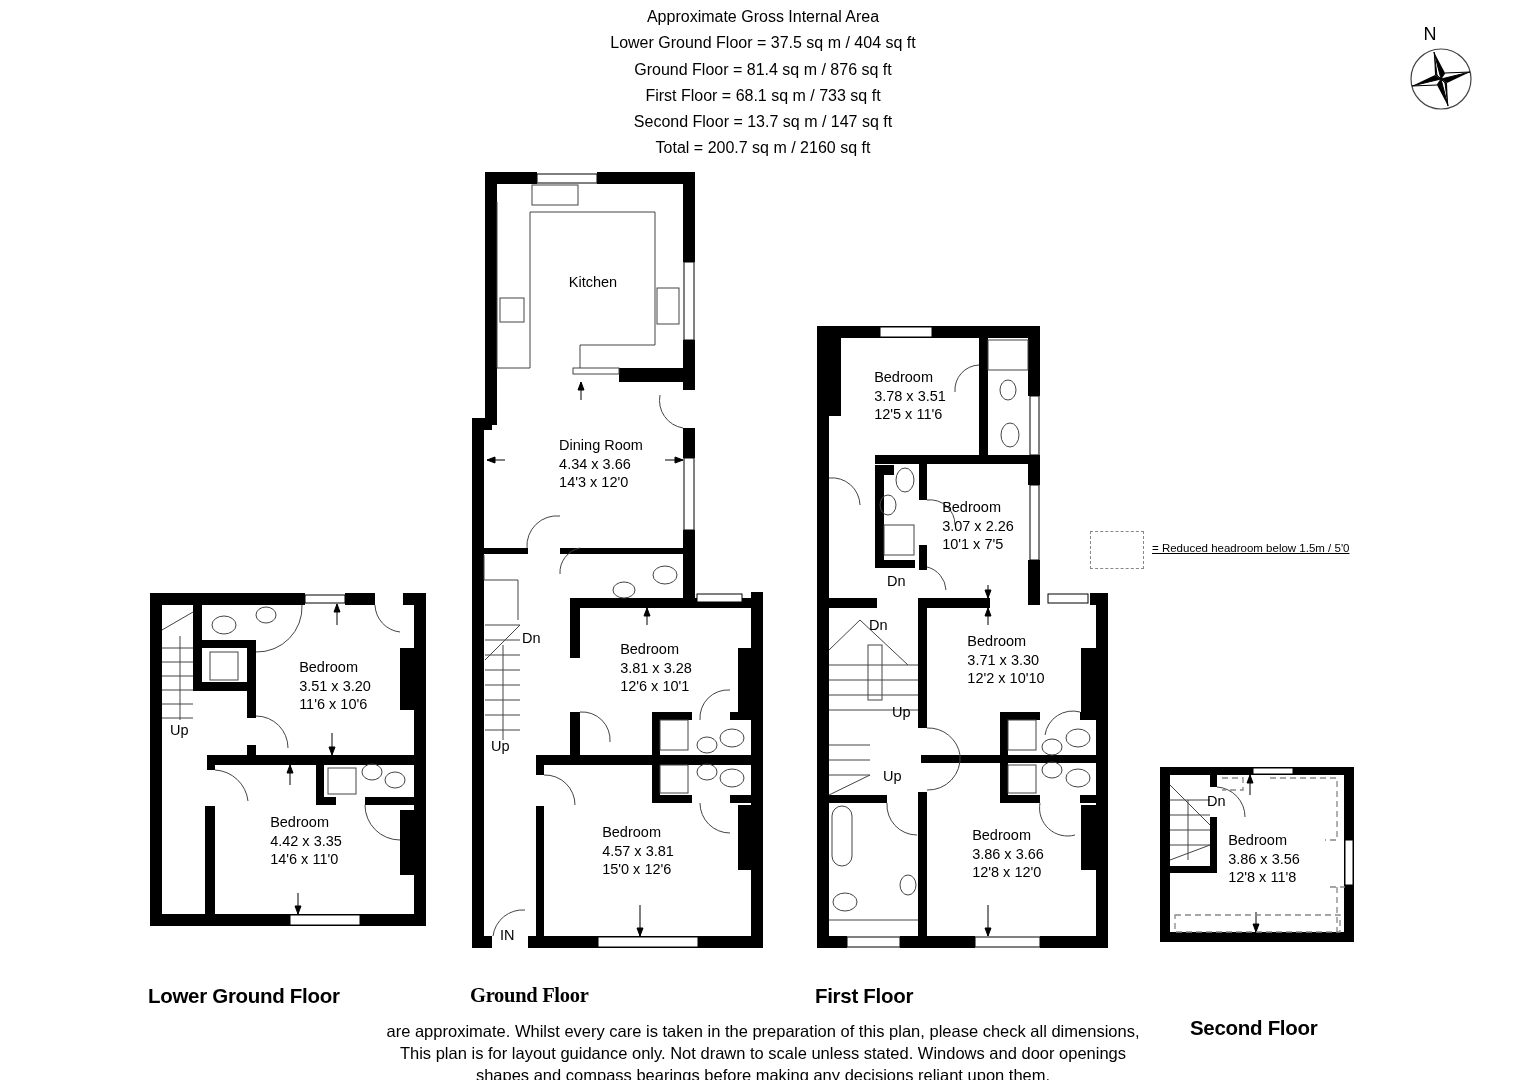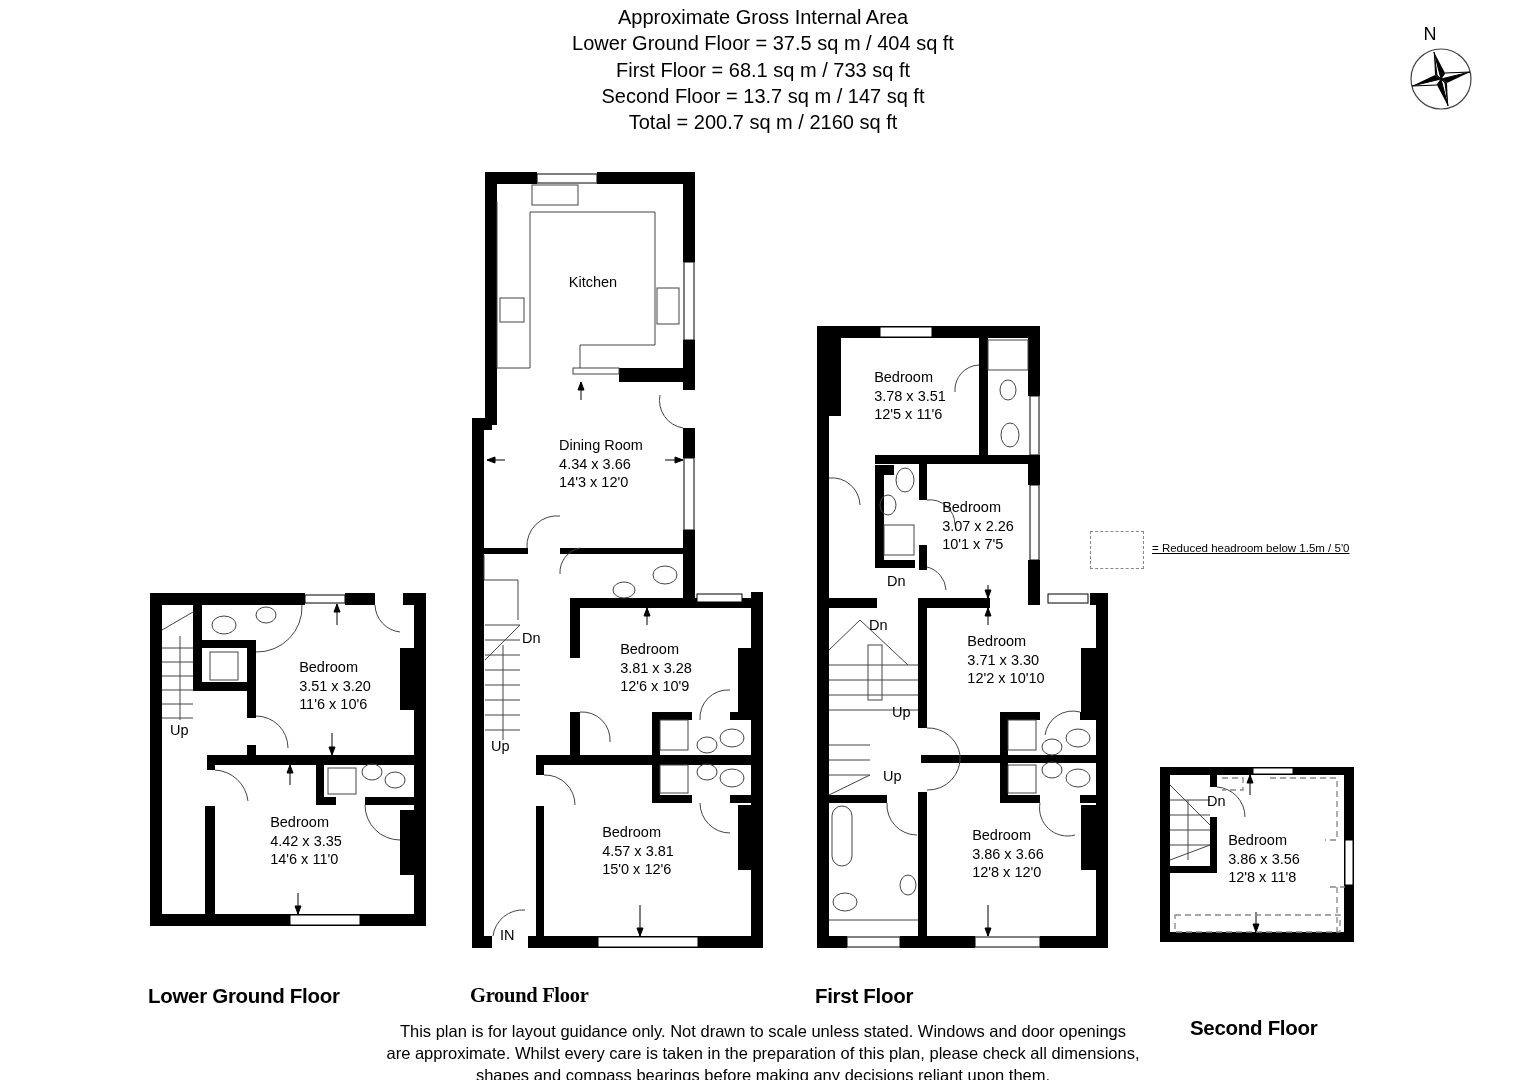--- a/index.html
+++ b/index.html
@@ -1,19 +1,19 @@
 <!DOCTYPE html>
 <html><head>
 <meta charset="utf-8">
 <style>
   html, body { margin: 0; padding: 0; background: #ffffff; }
   body { width: 1526px; height: 1080px; position: relative; overflow: hidden;
          font-family: "Liberation Sans", "DejaVu Sans", sans-serif; color: #000; }
   .area-block { position: absolute; left: 0; top: 4px; width: 1526px; text-align: center;
-                font-size: 20px; line-height: 26.3px; }
+                font-size: 16px; line-height: 26.3px; }
   .area-line { display: block; }
   .compass { position: absolute; left: 1405px; top: 24px; width: 70px; height: 86px; }
   .compass-n { position: absolute; left: 0; top: 0; width: 50px; text-align: center;
                font-size: 18px; margin-left: 0; }
   .plan { position: absolute; left: 0; top: 0; width: 1526px; height: 1080px; }
   .room-text { position: absolute; text-align: left; font-size: 14.5px; line-height: 18.5px;
                transform: translateX(-50%); white-space: nowrap; }
   .room-text span { display: block; }
   .small-label { position: absolute; font-size: 14.5px; }
   .floor-label { position: absolute; top: 984px; font-size: 20.5px; font-weight: bold;
@@ -25,20 +25,21 @@
   .disclaimer { position: absolute; left: 0; top: 1020px; width: 1526px; text-align: center;
                 font-size: 16.5px; line-height: 22px; }
   .disclaimer span { display: block; }
 </style>
 </head>
 <body>
 
 <div class="area-block">
   <span class="area-line">Approximate Gross Internal Area</span>
   <span class="area-line">Lower Ground Floor = 37.5 sq m / 404 sq ft</span>
+  <span class="area-line">Ground Floor = 81.4 sq m / 876 sq ft</span>
   <span class="area-line">First Floor = 68.1 sq m / 733 sq ft</span>
   <span class="area-line">Second Floor = 13.7 sq m / 147 sq ft</span>
   <span class="area-line">Total = 200.7 sq m / 2160 sq ft</span>
 </div>
 
 <div class="compass">
   <div class="compass-n" style="left:0;top:0;width:50px;">N</div>
   <svg width="66" height="66" viewBox="0 0 66 66" style="position:absolute;left:3px;top:22px;">
     <circle cx="33" cy="33" r="30" fill="none" stroke="#444" stroke-width="1.2"></circle>
     <polygon points="26,6 37,27 33,33 27,29" fill="#000"></polygon>
@@ -301,21 +302,21 @@
   <span>Kitchen</span>
 </div>
 <div class="room-text" style="left:601px;top:436px;">
   <span>Dining Room</span>
   <span>4.34 x 3.66</span>
   <span>14'3 x 12'0</span>
 </div>
 <div class="room-text" style="left:656px;top:640px;">
   <span>Bedroom</span>
   <span>3.81 x 3.28</span>
-  <span>12'6 x 10'9</span>
+  <span>12'6 x 10'1</span>
 </div>
 <div class="room-text" style="left:638px;top:823px;">
   <span>Bedroom</span>
   <span>4.57 x 3.81</span>
   <span>15'0 x 12'6</span>
 </div>
 <div class="small-label" style="left:522px;top:630px;">Dn</div>
 <div class="small-label" style="left:491px;top:738px;">Up</div>
 <div class="small-label" style="left:500px;top:927px;">IN</div>
 
@@ -355,16 +356,16 @@
   <div class="legend-box"></div>
   <div class="legend-text">= Reduced headroom below 1.5m / 5'0</div>
 </div>
 
 <div class="floor-label" style="left:148px;">Lower Ground Floor</div>
 <div class="floor-label" style="left:470px;font-family:Liberation Serif, serif;">Ground Floor</div>
 <div class="floor-label" style="left:815px;">First Floor</div>
 <div class="floor-label" style="left:1190px;margin-top:32px;">Second Floor</div>
 
 <div class="disclaimer">
+  <span>are approximate. Whilst every care is taken in the preparation of this plan, please check all dimensions,</span>
   <span>This plan is for layout guidance only. Not drawn to scale unless stated. Windows and door openings</span>
-  <span>are approximate. Whilst every care is taken in the preparation of this plan, please check all dimensions,</span>
   <span>shapes and compass bearings before making any decisions reliant upon them.</span>
 </div>
 
 </body></html>

